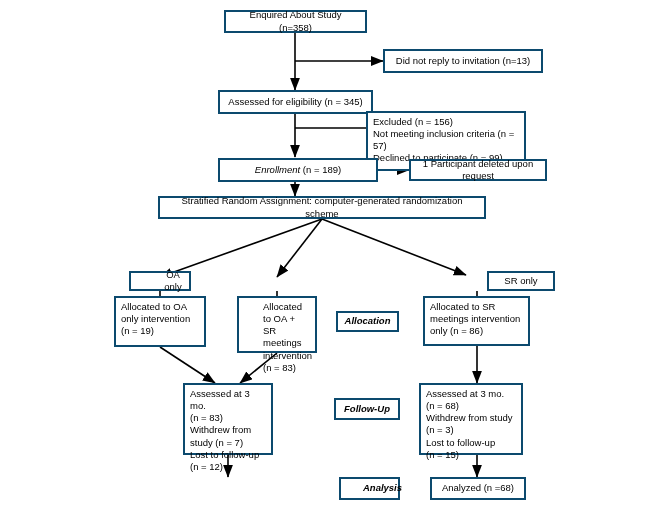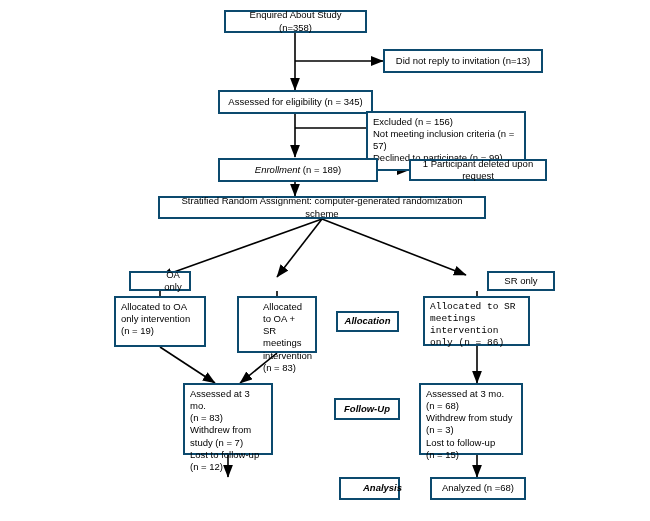--- a/index.html
+++ b/index.html
@@ -150,21 +150,21 @@
 (n = 19)</span>
   </div>
 
   <div class="node left" style="left:237px; top:296px; width:80px; height:57px;padding-left:24px;">
     <span class="txt">Allocated to OA +
 SR meetings
 intervention
 (n = 83)</span>
   </div>
 
-  <div class="node left" style="left:423px; top:296px; width:107px; height:50px;font-family:Liberation Mono, monospace;">
+  <div class="node left" style="left:423px; top:296px; width:107px; height:50px;">
     <span class="txt">Allocated to SR
 meetings intervention
 only (n = 86)</span>
   </div>
 
   <div class="node center stage" style="left:336px; top:311px; width:63px; height:21px;">
     <span class="txt">Allocation</span>
   </div>
 
   <div class="node left" style="left:183px; top:383px; width:90px; height:72px;">

